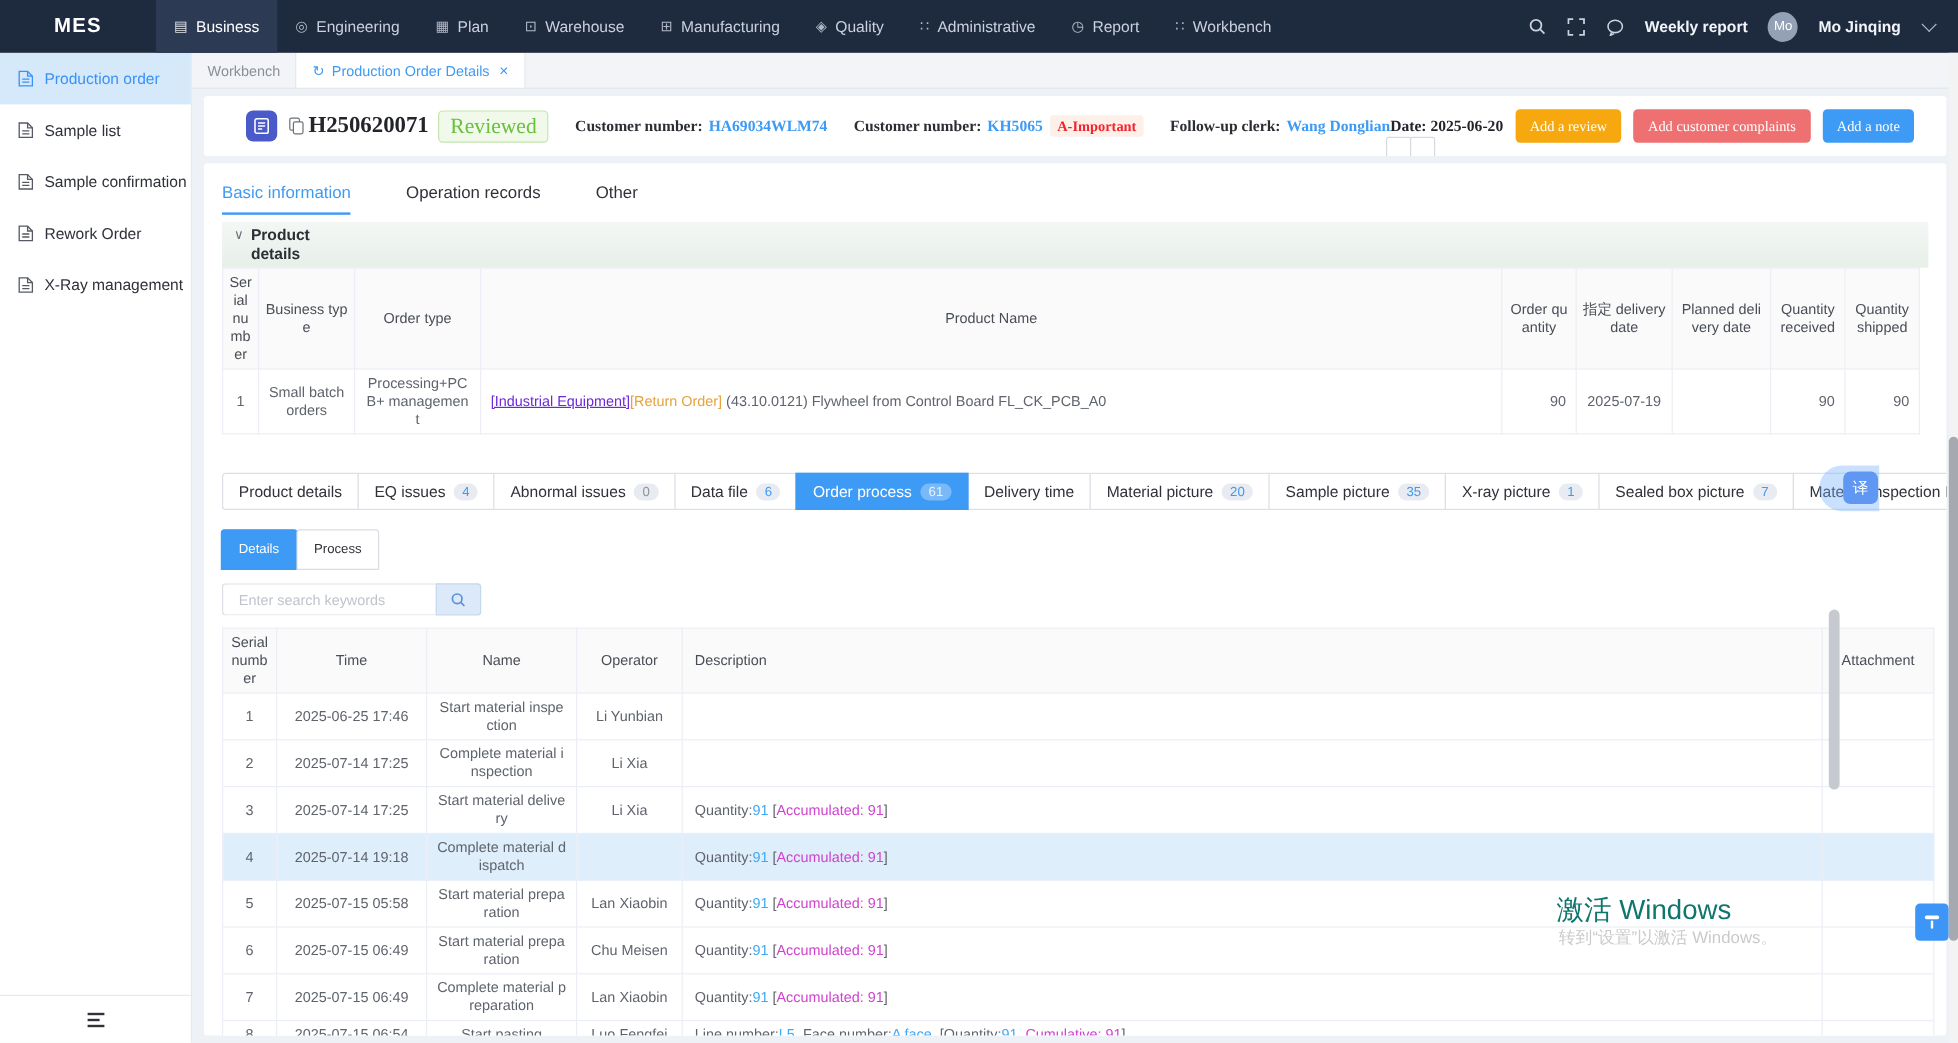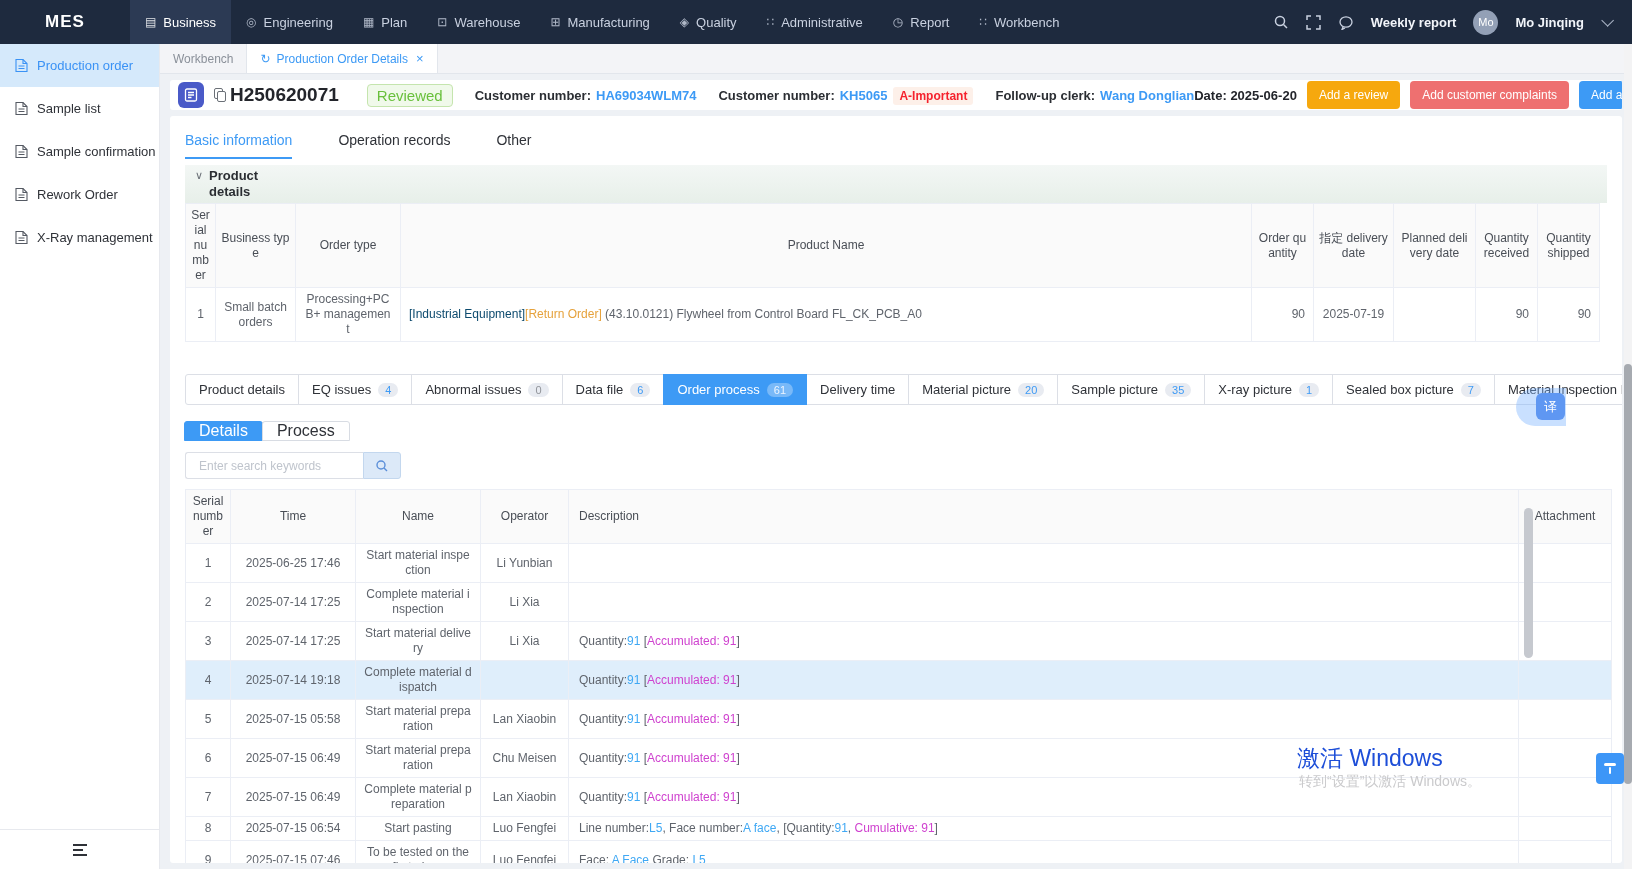--- a/index.html
+++ b/index.html
@@ -33,28 +33,28 @@
   
   .main { position:fixed; left:160px; top:44px; right:0; bottom:0; display:flex; flex-direction:column; overflow:hidden; }
   .tabbar { height:30px; background:#f3f4f7; border-bottom:1px solid #e2e6ec; display:flex; align-items:stretch; font-size:12px; color:#8a9099; flex:none; }
   .tab { display:flex; align-items:center; gap:6px; padding:0 13px; border-right:1px solid #e2e6ec; cursor:pointer; }
   .tab.active { background:#fff; color:#3d9af5; }
   .tab-refresh { font-size:12px; }
   .tab-close { font-size:13px; margin-left:2px; cursor:pointer; }
   .content { flex:1; padding:6px 10px; display:flex; flex-direction:column; gap:6px; overflow:hidden; }
 
   
-  .header-card { background:#fff; border-radius:3px; height:30px; flex:none; display:flex; align-items:center; padding:0 8px; position:relative; overflow:hidden; }
+  .header-card { background:#fff; border-radius:3px; height:50px; flex:none; display:flex; align-items:center; padding:0 35px; position:relative; overflow:hidden;font-family:Liberation Serif, serif; }
   .app-icon { width:26px; height:26px; border-radius:6px; background:#4a5ac8; display:flex; align-items:center; justify-content:center; flex:none; }
   .copy-icon { position:relative; width:12px; height:14px; margin:0 4px 0 10px; flex:none; }
   .copy-icon i { position:absolute; border:1px solid #6b7077; border-radius:2px; width:9px; height:11px; background:#fff; }
   .copy-icon i:first-child { left:0; top:0; }
   .copy-icon i:last-child { left:3px; top:3px; }
   .order-no { font-size:19px; font-weight:bold; color:#23252b; }
-  .status-badge { margin-left:28px; font-size:15px; color:#69c03c; background:#f0f9ea; border:1px solid #c5e5ae; border-radius:4px; padding:2px 9px; }
+  .status-badge { margin-left:8px; font-size:18px; color:#69c03c; background:#f0f9ea; border:1px solid #c5e5ae; border-radius:4px; padding:2px 9px; }
   .hfield { font-size:13px; font-weight:bold; color:#2b2e33; margin-left:22px; white-space:nowrap; }
   .hfield .val { color:#3d9af5; margin-left:5px; }
   .imp-badge { background:#fdf0e9; color:#f5222d; font-weight:bold; font-size:12px; padding:2px 6px; border-radius:3px; margin-left:6px;text-align:right; }
   .hdate { margin-left:auto; font-size:13px; font-weight:bold; color:#23252b; white-space:nowrap; }
   .hbtn { height:28px; border:none; border-radius:4px; color:#fff; font-size:12px; padding:0 12px; margin-left:10px; cursor:pointer; white-space:nowrap; font-family:inherit; }
   .btn-review { background:#f6a80e; }
   .btn-complaint { background:#ee7070; }
   .btn-note { background:#3d9af5; }
   .clipped-pager { position:absolute; left:986px; top:34px; display:flex; }
   .clipped-pager span { width:21px; height:18px; background:#fff; border:1px solid #d6dade; margin-left:-1px; border-radius:2px; }
@@ -76,34 +76,34 @@
   .prod-table th { word-break:break-all; }
   .pd0,.c-serial { text-align:center; }
   .pd1,.pd2 { text-align:center; word-break:break-all; }
   .pdname { text-align:left; }
   .num { text-align:right; }
   .ctr { text-align:center; }
 
   .sg-text { color:#5f646c; }
   .sg-blue { color:#3fa8f4; }
   .sg-magenta { color:#cf42cf; }
-  .sg-red { color:#0c4a6e; }
+  .sg-red { color:#6d28d9;text-decoration:underline; }
   .sg-orange { color:#e6a23c; }
 
   .filter-tabs { display:flex; margin-top:32px; font-size:13px; }
   .ftab { border:1px solid #dcdfe6; background:#fff; padding:7px 13px; margin-left:-1px; display:flex; gap:7px; align-items:center; color:#2f3238; cursor:pointer; white-space:nowrap; }
   .ftab:first-child { border-radius:3px 0 0 3px; margin-left:0; }
   .ftab:last-child { border-radius:0 3px 3px 0; }
   .ftab.active { background:#3d9af5; border-color:#3d9af5; color:#fff; position:relative; }
   .count { background:#e8ebf1; color:#3d9af5; border-radius:9px; font-size:11px; padding:1px 7px; }
   .count.zero { color:#909399; }
   .ftab.active .count { background:#79b9f8; color:#ecf5ff; }
 
   .detail-tabs { display:flex; margin-top:16px; }
-  .dtab { padding:0 14px; font-size:16px; border:1px solid #d8dce3; background:#fff; border-radius:3px 3px 0 0; margin-left:-1px; color:#2f3238; cursor:pointer;text-align:right; }
+  .dtab { padding:10px 14px; font-size:11px; border:1px solid #d8dce3; background:#fff; border-radius:3px 3px 0 0; margin-left:-1px; color:#2f3238; cursor:pointer;text-align:right; }
   .dtab.active { background:#3d9af5; border-color:#3d9af5; color:#fff; }
 
   .search-row { margin-top:11px; display:flex; }
   .search-input { width:178px; height:27px; border:1px solid #dcdfe6; border-right:none; border-radius:3px 0 0 3px; padding:0 13px; font-size:12px; color:#2f3238; outline:none; font-family:inherit; }
   .search-input::placeholder { color:#bfc4cc; }
   .search-btn { width:38px; height:27px; background:#dce9f8; border:1px solid #c3d7ee; border-radius:0 3px 3px 0; display:flex; align-items:center; justify-content:center; cursor:pointer; }
 
   .records-wrap { margin-top:10px; }
   .records-table { width:1426px; table-layout:fixed; }
   .rh { text-align:center; }
@@ -111,21 +111,21 @@
   .rh4 { text-align:left; padding-left:10px; }
   .c-time,.c-name,.c-op { text-align:center; }
   .c-name { word-break:break-all; }
   .c-desc { text-align:left; padding-left:10px; }
   tr.highlight td { background:#dfeefb; }
 
   
   .translate-halo { position:fixed; left:1516px; top:388px; width:50px; height:38px; background:rgba(121,178,255,.4); border-radius:19px 0 0 19px; z-index:60; }
   .translate-btn { position:fixed; left:1536px; top:393px; width:29px; height:27px; background:#5f97f2; border-radius:6px; color:#fff; font-size:13px; display:flex; align-items:center; justify-content:center; z-index:61; cursor:pointer; }
   .pin-btn { position:fixed; left:1596px; top:753px; width:28px; height:31px; background:#3d96f7; border-radius:4px; display:flex; align-items:center; justify-content:center; z-index:61; cursor:pointer; }
-  .watermark1 { position:fixed; left:1297px; top:743px; font-size:23px; color:#1d4ed8; z-index:55; }
+  .watermark1 { position:fixed; left:1297px; top:743px; font-size:23px; color:#0f766e; z-index:55; }
   .watermark2 { position:fixed; left:1299px; top:773px; font-size:14px; color:#cacacc; z-index:55; }
   .page-scrollbar { position:fixed; right:0; top:44px; bottom:0; width:8px; background:#f3f3f4; z-index:70; }
   .page-thumb { position:absolute; top:320px; height:420px; width:8px; background:#a6aab0; border-radius:4px; }
   .inner-thumb { position:fixed; left:1524px; top:508px; width:9px; height:150px; background:#c6c9cf; border-radius:5px; z-index:45; }
 </style>
 </head>
 <body>
 
 <div class="topnav">
   <div class="brand">MES</div>

